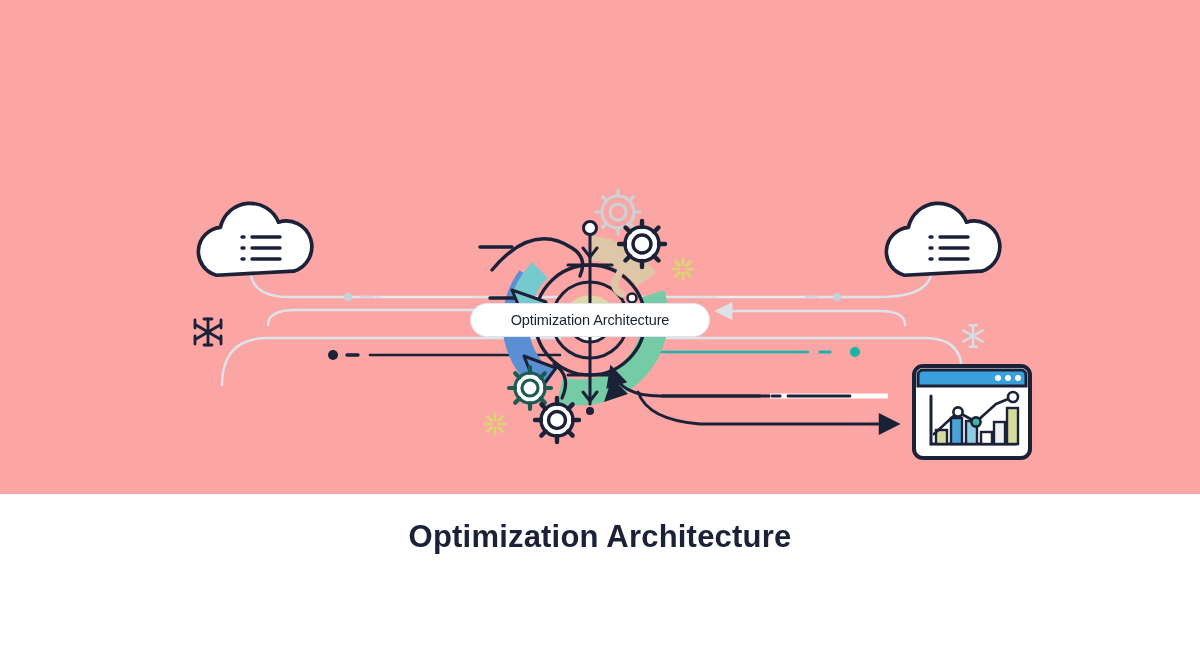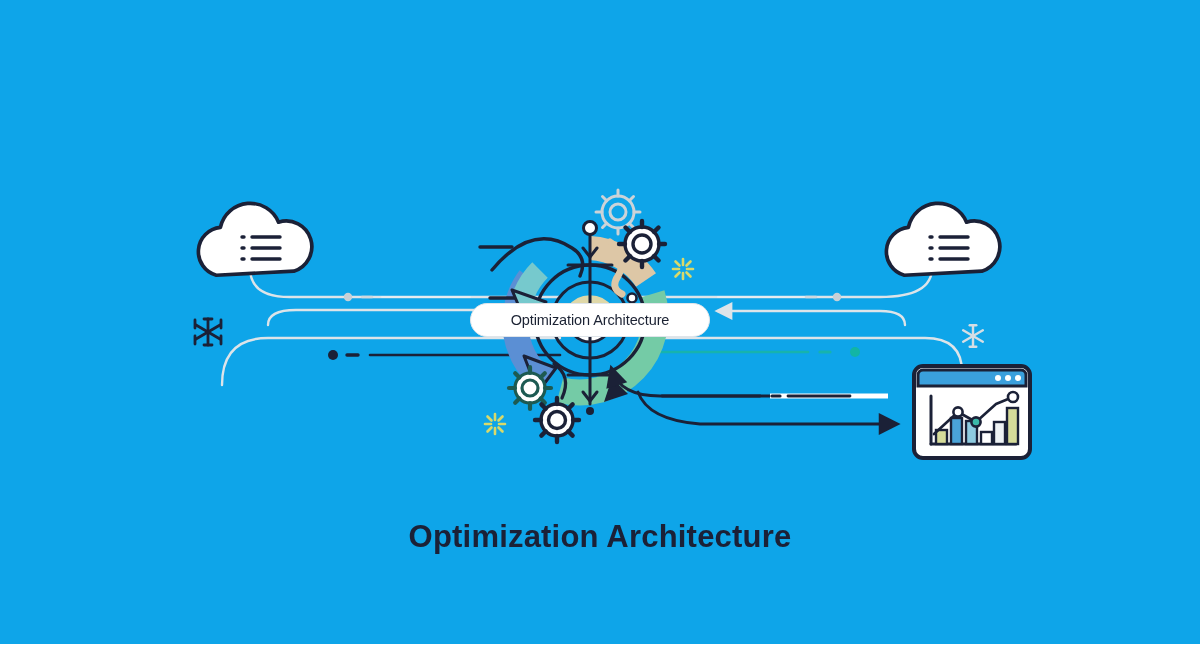--- a/index.html
+++ b/index.html
@@ -11,22 +11,22 @@
   body {
     width: 1200px;
     height: 654px;
     font-family: "Liberation Sans", sans-serif;
     overflow: hidden;
     position: relative;
   }
   #stage {
     position: relative;
     width: 1200px;
-    height: 644px;
-    background: #0ea5e9;
+    height: 494px;
+    background: #fca5a5;
   }
   #scene {
     position: absolute;
     left: 0; top: 0;
     width: 1200px;
     height: 654px;
   }
   .hub-label {
     position: absolute;
     left: 470px;

